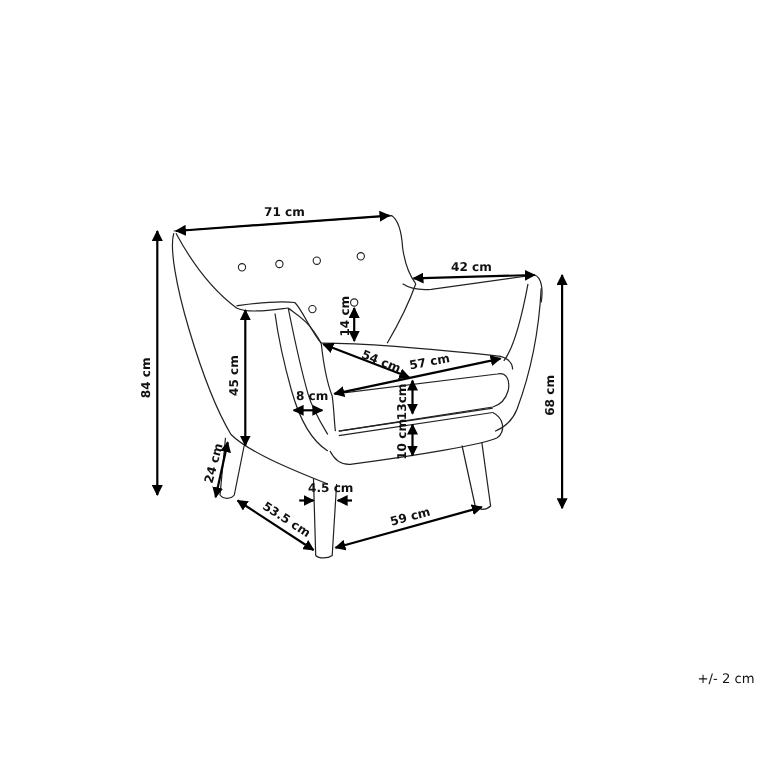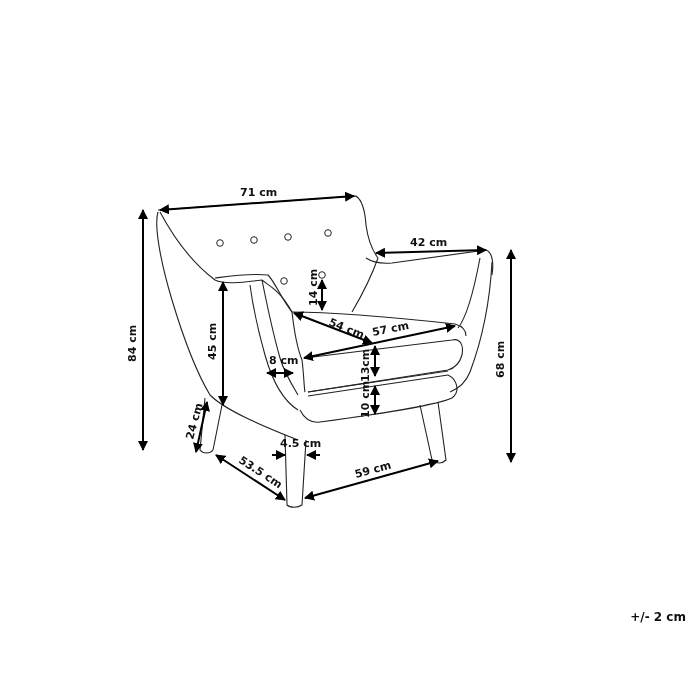--- a/index.html
+++ b/index.html
@@ -1,19 +1,19 @@
 <!DOCTYPE html>
 <html><head>
   <meta charset="utf-8">
   <style>
     html, body { margin: 0; padding: 0; background: #ffffff; }
     body { width: 700px; height: 700px; position: relative; overflow: hidden; font-family: "DejaVu Sans", sans-serif; }
     #canvas { position: absolute; left: 0; top: 0; width: 700px; height: 700px; }
     .lbl { font-family: "DejaVu Sans", sans-serif; font-weight: bold; font-size: 11px; fill: #111; }
-    .tol { position: absolute; right: 14px; top: 610px; font-family: "DejaVu Sans", sans-serif; font-weight: bold; font-size: 12px; color: #111; }
+    .tol { position: absolute; right: 14px; top: 610px; font-family: "DejaVu Sans", sans-serif; font-weight: normal; font-size: 12px; color: #111; }
   </style>
 </head>
 <body>
 
 <svg id="canvas" viewBox="0 0 700 700" xmlns="http://www.w3.org/2000/svg">
   <defs>
     <marker id="ah" viewBox="0 0 10 10" refX="9" refY="5" markerWidth="5" markerHeight="5" orient="auto-start-reverse">
       <path d="M0,0 L10,5 L0,10 z" fill="#000"></path>
     </marker>
   </defs>

